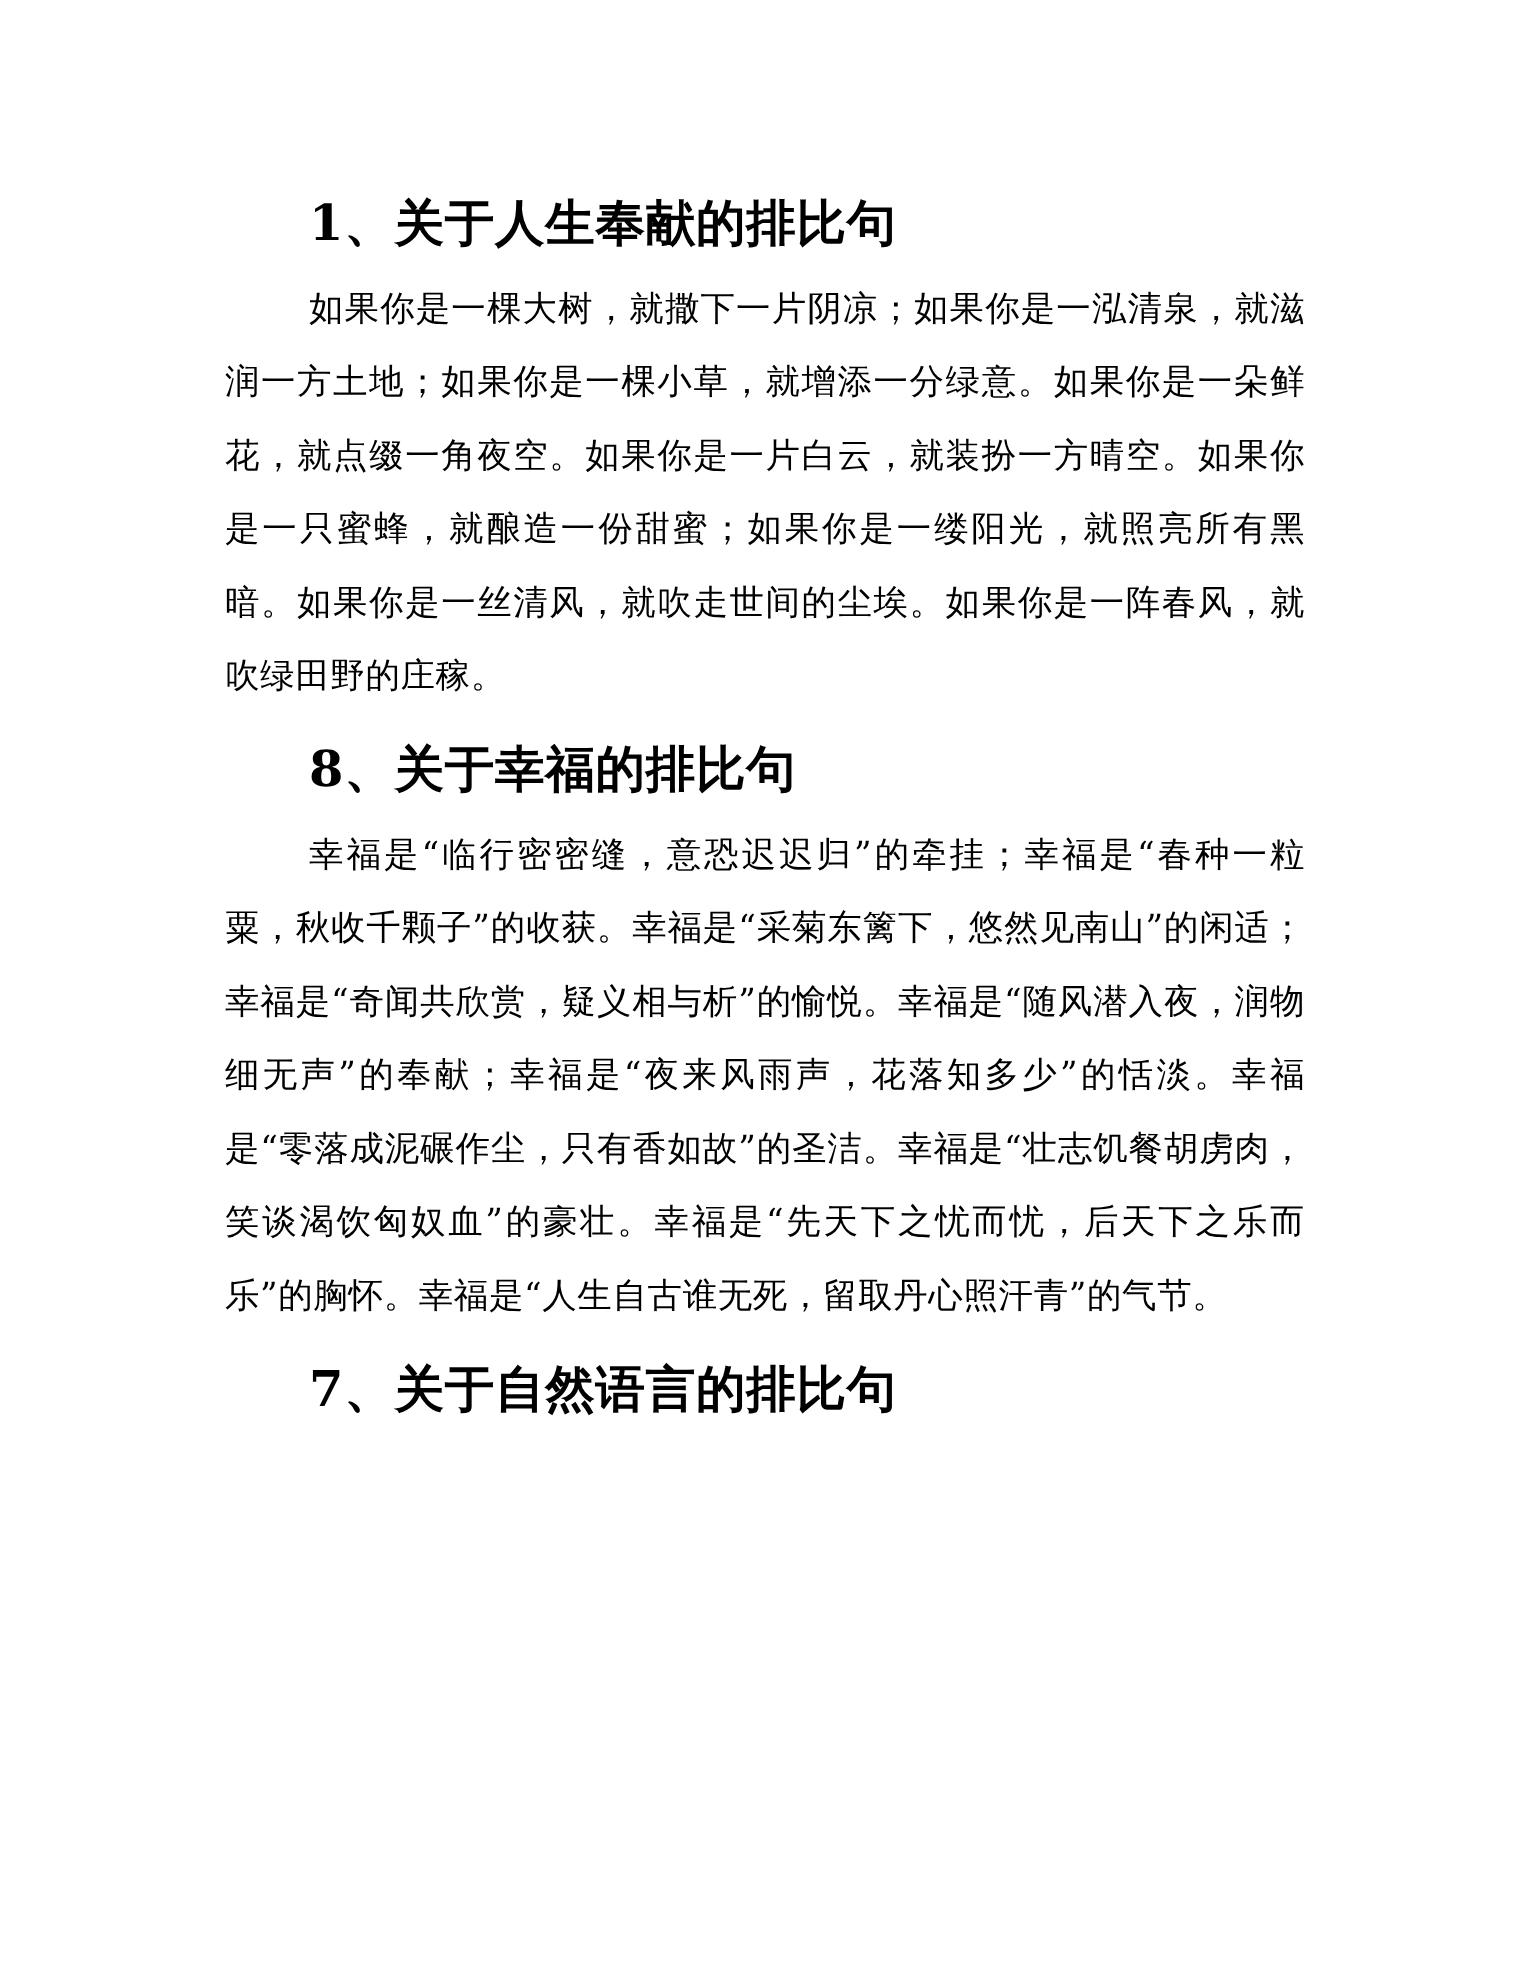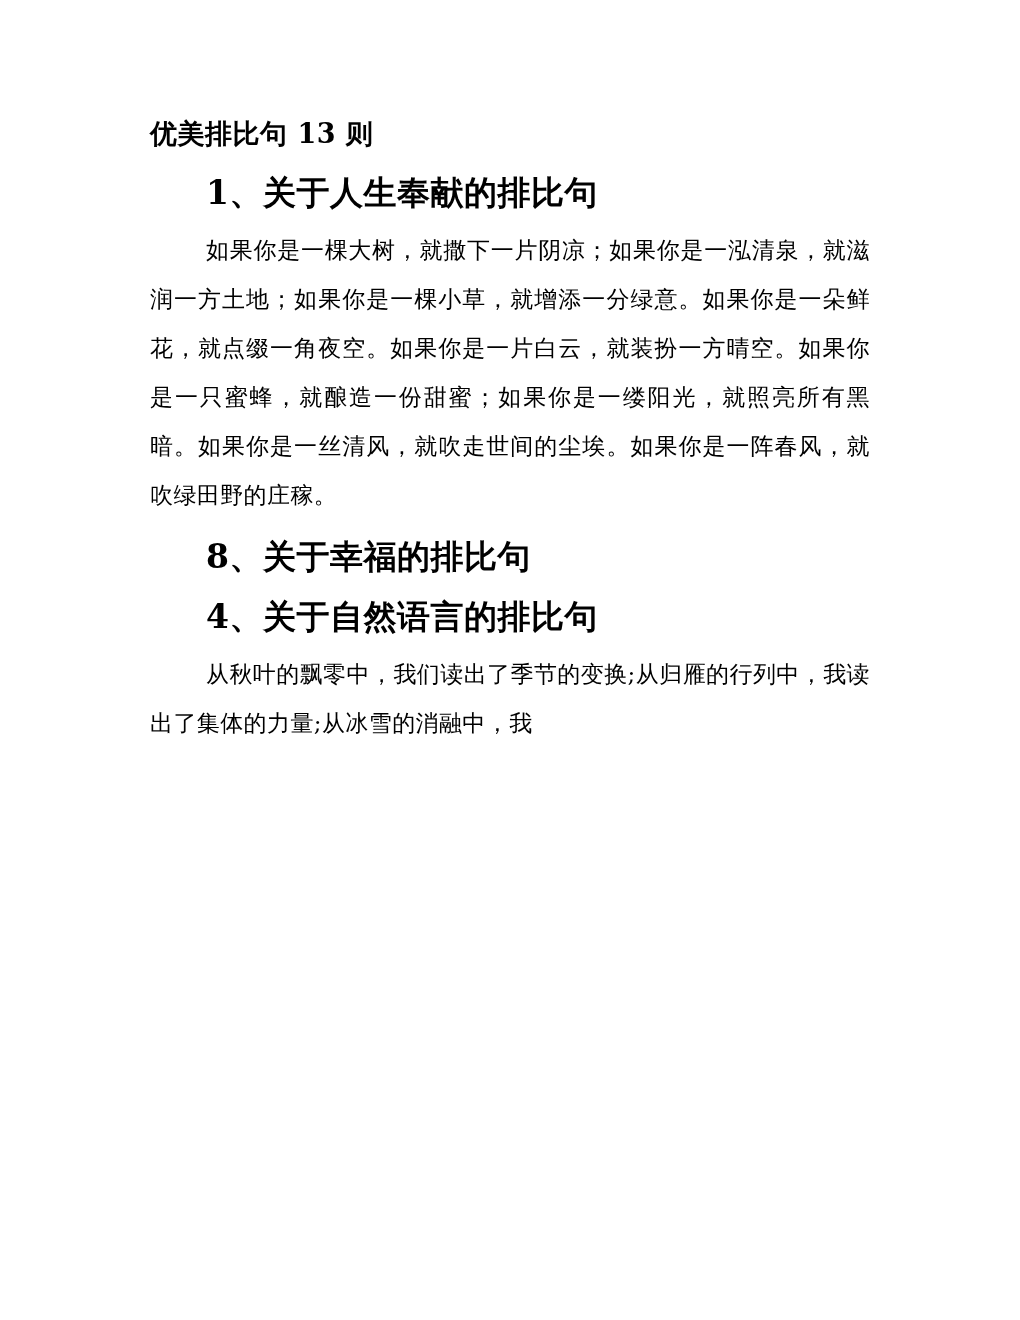--- a/index.html
+++ b/index.html
@@ -49,26 +49,25 @@
   }
   .para:last-child {
     margin-bottom: 0;
   }
 </style>
 </head>
 <body>
 
 <div class="page">
 
-  <h1 class="doc-title">优美排比句 13 则</h1>
 
   <h2 class="section-heading">1、关于人生奉献的排比句</h2>
 
   <p class="para">如果你是一棵大树，就撒下一片阴凉；如果你是一泓清泉，就滋润一方土地；如果你是一棵小草，就增添一分绿意。如果你是一朵鲜花，就点缀一角夜空。如果你是一片白云，就装扮一方晴空。如果你是一只蜜蜂，就酿造一份甜蜜；如果你是一缕阳光，就照亮所有黑暗。如果你是一丝清风，就吹走世间的尘埃。如果你是一阵春风，就吹绿田野的庄稼。</p>
 
   <h2 class="section-heading">8、关于幸福的排比句</h2>
 
+  <p class="para">幸福是“临行密密缝，意恐迟迟归”的牵挂；幸福是“春种一粒粟，秋收千颗子”的收获。幸福是“采菊东篱下，悠然见南山”的闲适；幸福是“奇闻共欣赏，疑义相与析”的愉悦。幸福是“随风潜入夜，润物细无声”的奉献；幸福是“夜来风雨声，花落知多少”的恬淡。幸福是“零落成泥碾作尘，只有香如故”的圣洁。幸福是“壮志饥餐胡虏肉，笑谈渴饮匈奴血”的豪壮。幸福是“先天下之忧而忧，后天下之乐而乐”的胸怀。幸福是“人生自古谁无死，留取丹心照汗青”的气节。</p>
 
-  <h2 class="section-heading">4、关于自然语言的排比句</h2>
+  <h2 class="section-heading">7、关于自然语言的排比句</h2>
 
-  <p class="para">从秋叶的飘零中，我们读出了季节的变换;从归雁的行列中，我读出了集体的力量;从冰雪的消融中，我</p>
 
 </div>
 
 </body></html>

